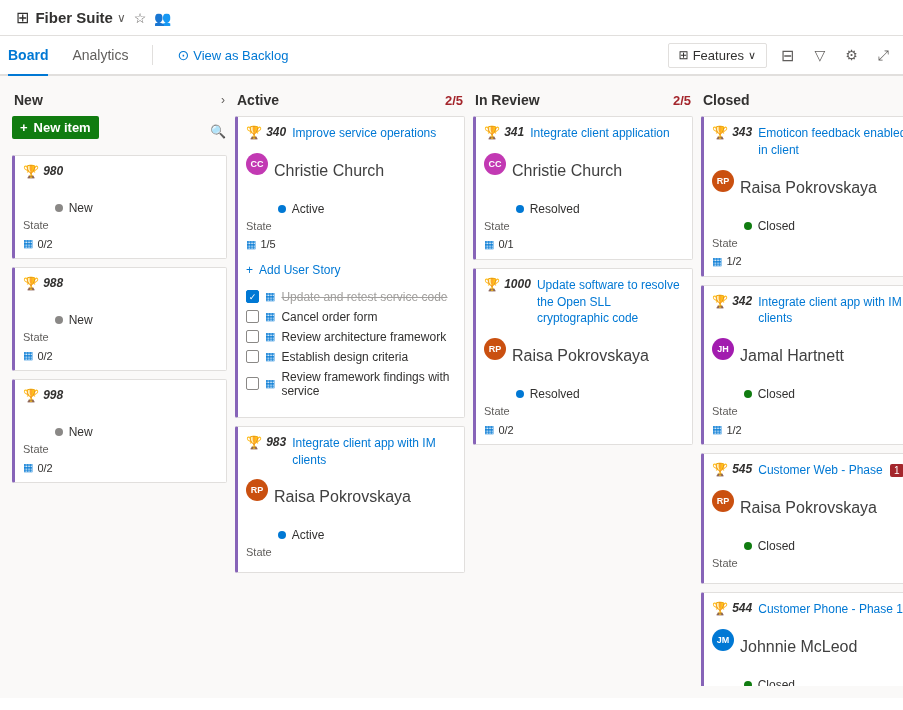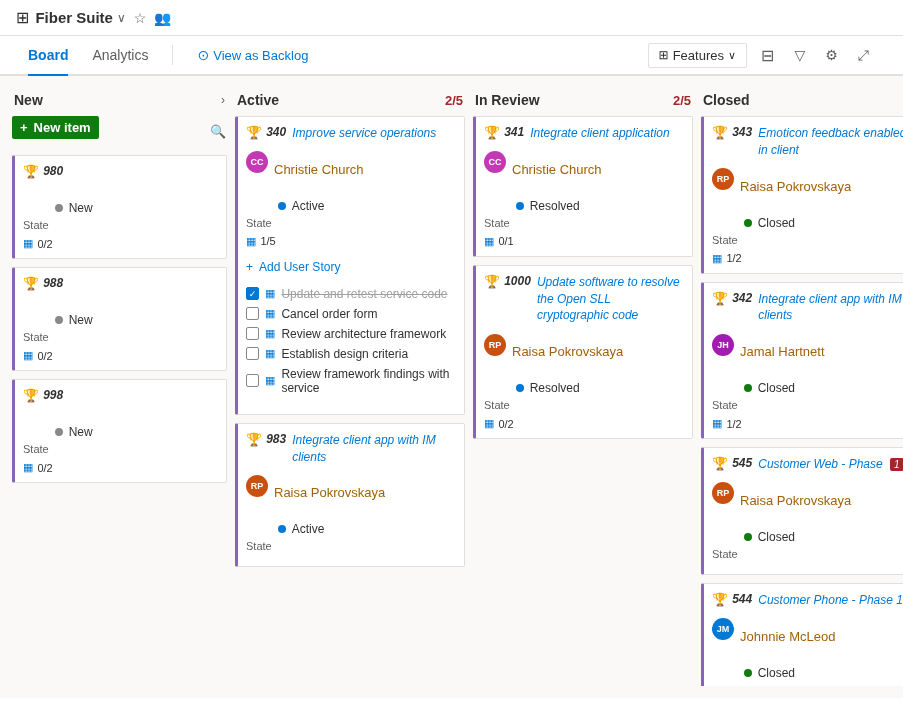--- a/index.html
+++ b/index.html
@@ -3,21 +3,21 @@
   <meta charset="utf-8">
   <style>
     * { box-sizing: border-box; margin: 0; padding: 0; }
     body { font-family: 'Segoe UI', Arial, sans-serif; font-size: 13px; background: #fff; color: #323130; overflow: hidden; }
 
     
     .top-bar { display: flex; align-items: center; padding: 8px 16px; border-bottom: 1px solid #e1dfdd; }
     .icon-btn { cursor: pointer; padding: 4px 6px; border-radius: 2px; display: inline-flex; align-items: center; justify-content: center; color: #605e5c; }
 
     
-    .nav-bar { display: flex; align-items: center; padding: 0 28px; border-bottom: 2px solid #e1dfdd; height: 40px; gap: 24px; }
+    .nav-bar { display: flex; align-items: center; padding: 0 8px; border-bottom: 2px solid #e1dfdd; height: 40px; gap: 24px; }
     .nav-item { font-size: 14px; color: #605e5c; cursor: pointer; height: 40px; display: flex; align-items: center; border-bottom: 2px solid transparent; margin-bottom: -2px; }
     .nav-item.active { color: #0078d4; border-bottom: 2px solid #0078d4; font-weight: 600; }
     .nav-divider { width: 1px; height: 20px; background: #e1dfdd; }
     .view-backlog { display: flex; align-items: center; gap: 4px; color: #0078d4; cursor: pointer; font-size: 13px; }
     .nav-right { margin-left: auto; display: flex; align-items: center; gap: 8px; }
     .features-btn { display: flex; align-items: center; gap: 4px; border: 1px solid #e1dfdd; padding: 4px 10px; border-radius: 2px; cursor: pointer; font-size: 13px; }
 
     
     .board { display: flex; gap: 0; height: calc(710px - 88px); overflow-x: auto; padding: 12px 8px; background: #faf9f8; }
     .column { min-width: 215px; max-width: 215px; display: flex; flex-direction: column; margin: 0 4px; }
@@ -27,28 +27,28 @@
     .column-count { font-size: 13px; color: #a4262c; margin-left: 6px; font-weight: 600; }
     .column-chevron { cursor: pointer; color: #605e5c; font-size: 12px; }
     .column-cards { display: flex; flex-direction: column; gap: 8px; overflow-y: auto; flex: 1; }
 
     
     .card { background: #fff; border: 1px solid #e1dfdd; border-radius: 2px; padding: 8px; border-left: 3px solid #8764b8; position: relative; }
     .card-title-row { display: flex; align-items: flex-start; gap: 4px; margin-bottom: 6px; }
     .card-trophy { color: #8764b8; font-size: 13px; }
     .card-id { font-size: 12px; font-weight: 600; color: #323130; margin-right: 2px; font-style: italic; }
     .card-title { font-size: 12px; color: #0078d4; cursor: pointer; line-height: 1.4; }
-    .card-title a { color: #0078d4; text-decoration: none; font-style: italic; }
+    .card-title a { color: #0078d4; text-decoration: none; }
     .card-person { display: flex; align-items: center; gap: 6px; margin-bottom: 6px; }
     .avatar { width: 22px; height: 22px; border-radius: 50%; display: inline-flex; align-items: center; justify-content: center; font-size: 9px; font-weight: 600; color: #fff; flex-shrink: 0; }
     .avatar-cc { background: #c239b3; }
     .avatar-rp { background: #ca5010; }
     .avatar-jh { background: #a21caf; }
     .avatar-jm { background: #0078d4; }
-    .person-name { font-size: 13px; color: #a16207; cursor: pointer; margin-top: 14px; }
+    .person-name { font-size: 16px; color: #404040; cursor: pointer; margin-top: 14px; }
     .card-state { display: flex; align-items: center; gap: 6px; margin-bottom: 6px; }
     .state-label { font-size: 11px; color: #605e5c; margin-top: 34px; }
     .state-dot { width: 8px; height: 8px; border-radius: 50%; display: inline-block; }
     .state-new { background: #8a8886; }
     .state-active { background: #0078d4; }
     .state-resolved { background: #0078d4; }
     .state-closed { background: #107c10; }
     .state-value { font-size: 12px; }
     .card-progress { display: flex; align-items: center; gap: 4px; font-size: 11px; color: #323130; }
     .progress-icon { color: #0078d4; font-size: 11px; }

